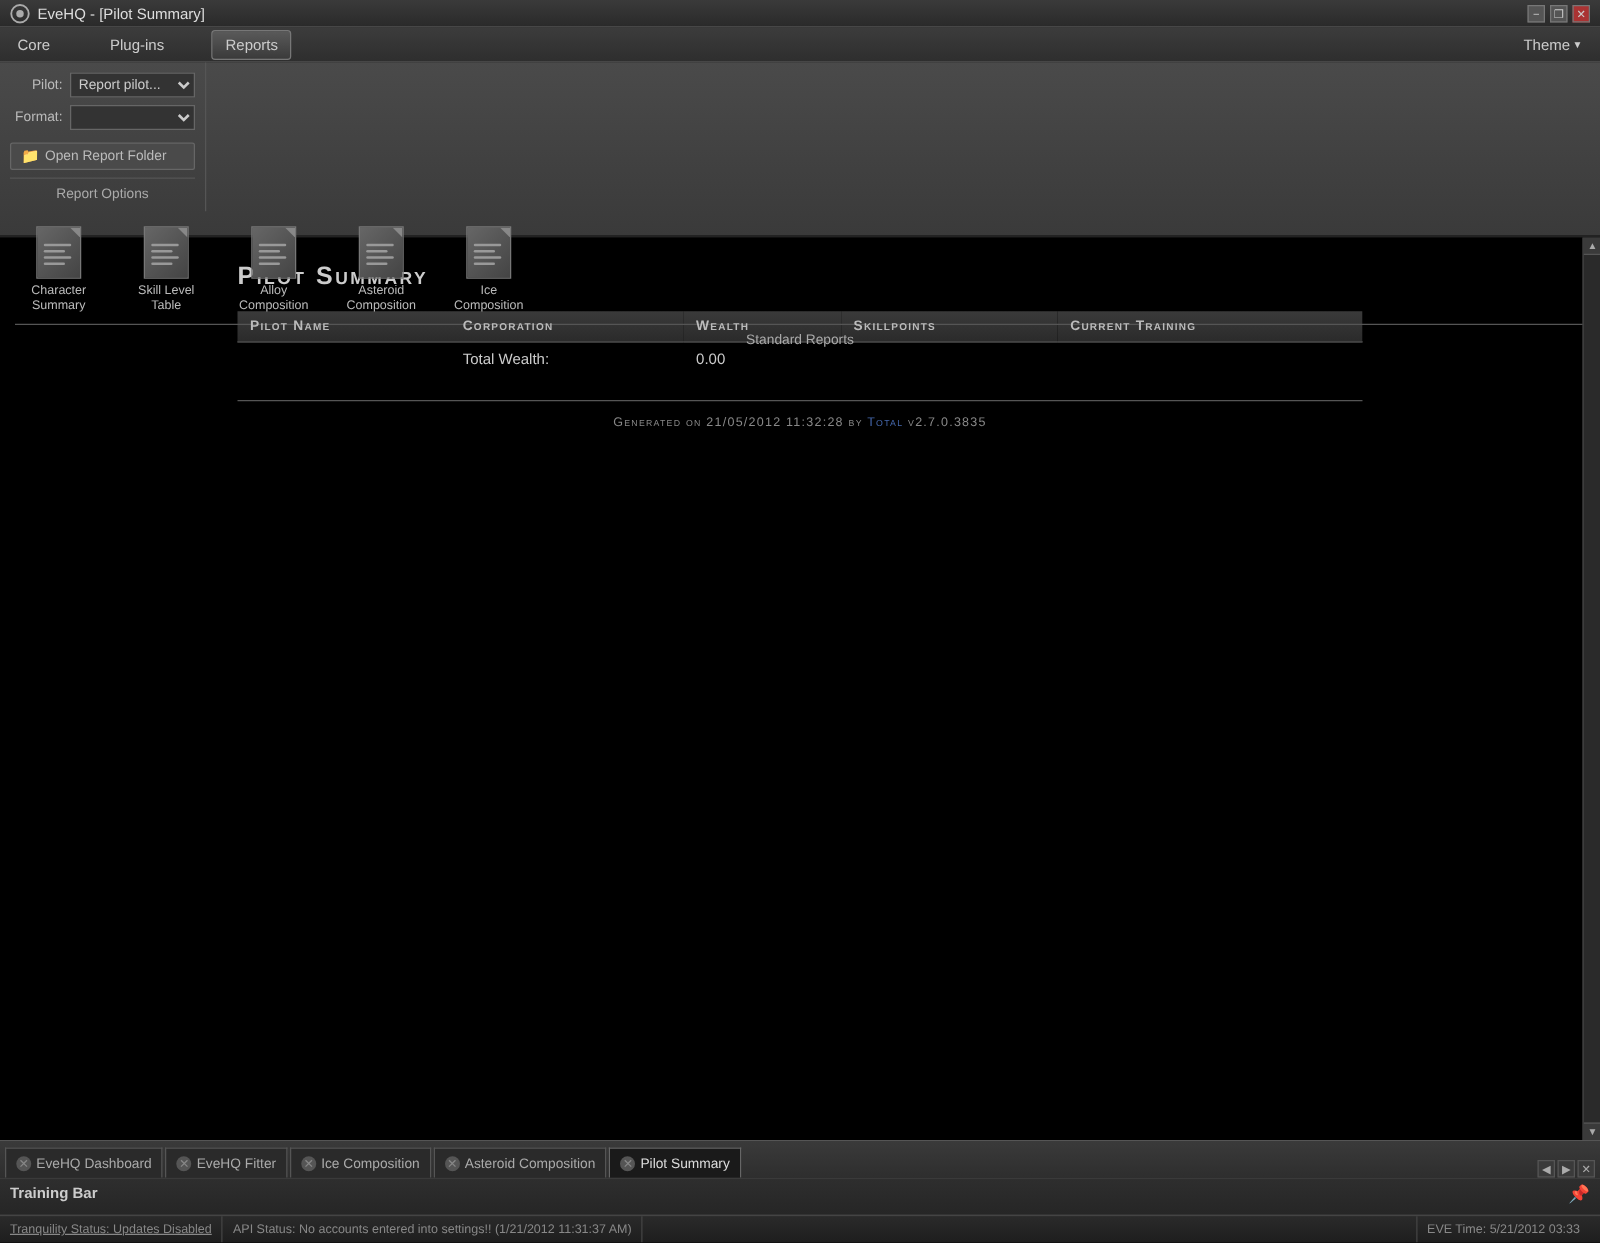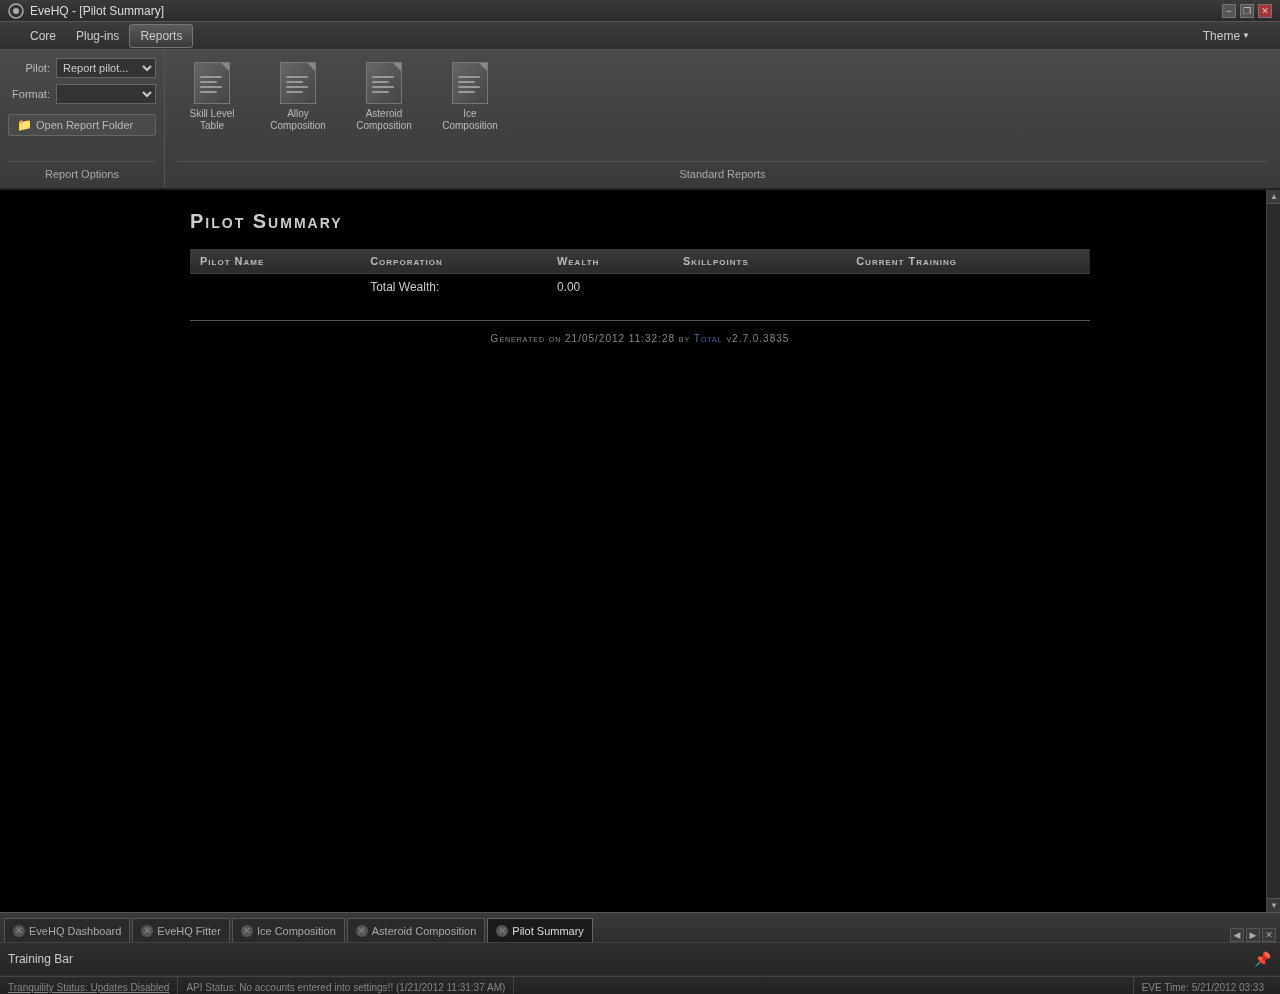--- a/index.html
+++ b/index.html
@@ -47,22 +47,23 @@
       cursor: pointer;
     }
 
     
     #menu-bar {
       width: 100%;
       height: 28px;
       background: linear-gradient(to bottom, #3c3c3c, #2e2e2e);
       display: flex;
       align-items: center;
-      padding: 0 20px;
+      padding: 0 4px;
       border-bottom: 1px solid #555;
+      gap: 28px;
     }
     .menu-item {
       padding: 4px 10px;
       font-size: 12px;
       color: #ccc;
       cursor: pointer;
       border-radius: 3px;
     }
     .menu-item:hover, .menu-item.active {
       background: #555;
@@ -82,20 +83,21 @@
       font-size: 12px;
     }
 
     
     #toolbar {
       width: 100%;
       height: 140px;
       background: linear-gradient(to bottom, #4a4a4a, #3a3a3a);
       display: flex;
       border-bottom: 2px solid #222;
+      flex-direction: column;
     }
     #report-options-panel {
       width: 165px;
       border-right: 1px solid #555;
       padding: 8px;
       display: flex;
       flex-direction: column;
       gap: 6px;
     }
     .form-row {
@@ -341,24 +343,25 @@
       justify-content: center;
       cursor: pointer;
     }
 
     
     #training-bar {
       width: 100%;
       height: 30px;
       background: linear-gradient(to bottom, #2e2e2e, #262626);
       display: flex;
-      align-items: center;
-      padding: 16px 8px;
+      align-items: flex-start;
+      padding: 4px 8px;
       border-top: 1px solid #444;
       border-bottom: 1px solid #333;
+      font-weight: bold;
     }
     #training-bar-pin {
       margin-left: auto;
       font-size: 14px;
       color: #888;
       cursor: pointer;
     }
 
     
     #status-bar {
@@ -473,20 +476,32 @@
     <button id="open-report-btn">
       <span style="font-size:12px;">📁</span>
       <span>Open Report Folder</span>
     </button>
     <div id="panel-label">Report Options</div>
   </div>
 
   <div id="standard-reports-panel">
     <div id="reports-icons">
 
+      <div class="report-icon-item">
+        <div class="doc-icon">
+          <div class="doc-lines">
+            <div class="doc-line full"></div>
+            <div class="doc-line short"></div>
+            <div class="doc-line full"></div>
+            <div class="doc-line short"></div>
+          </div>
+        </div>
+        <span class="report-icon-label" style="white-space:pre-line;">Character
+Summary</span>
+      </div>
       <div class="report-icon-item">
         <div class="doc-icon">
           <div class="doc-lines">
             <div class="doc-line full"></div>
             <div class="doc-line short"></div>
             <div class="doc-line full"></div>
             <div class="doc-line short"></div>
           </div>
         </div>
         <span class="report-icon-label" style="white-space:pre-line;">Skill Level

